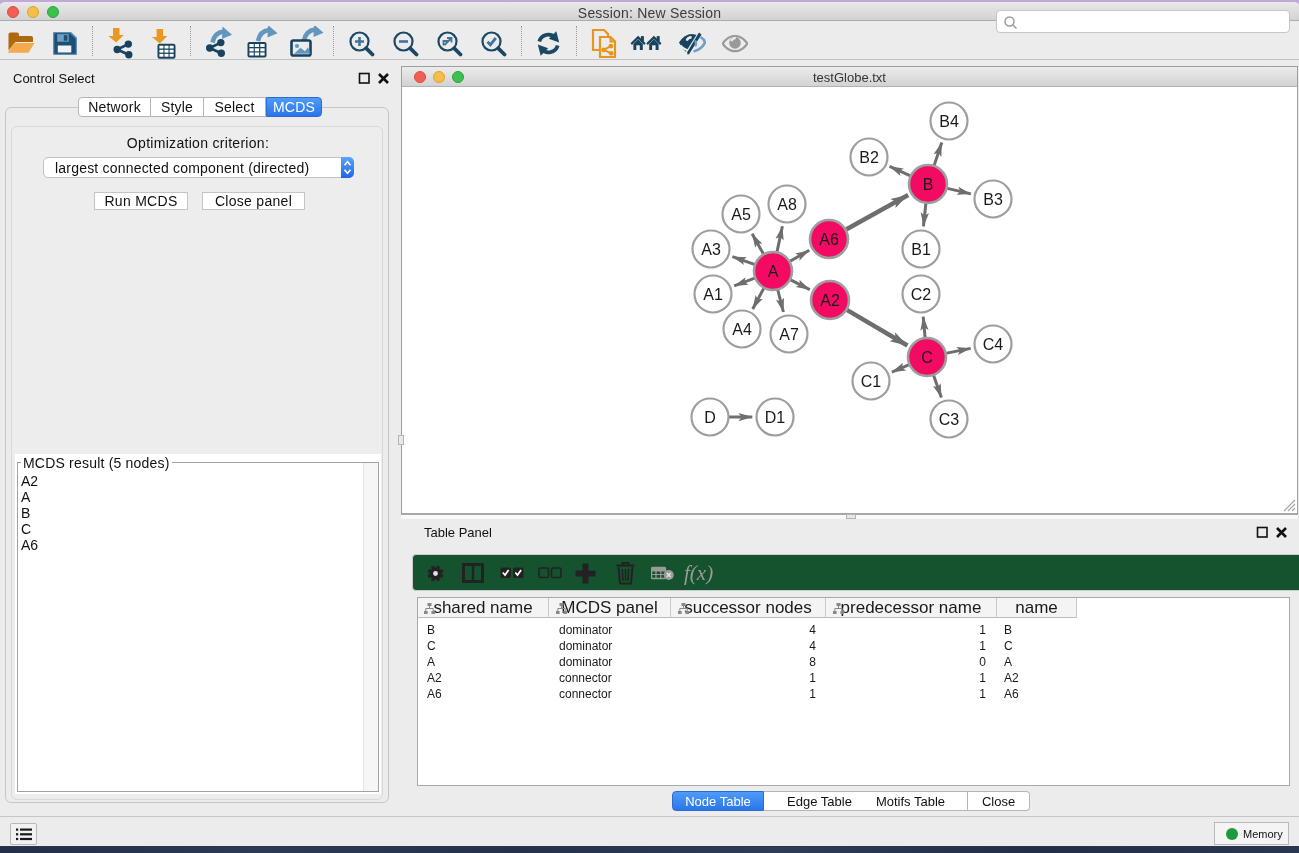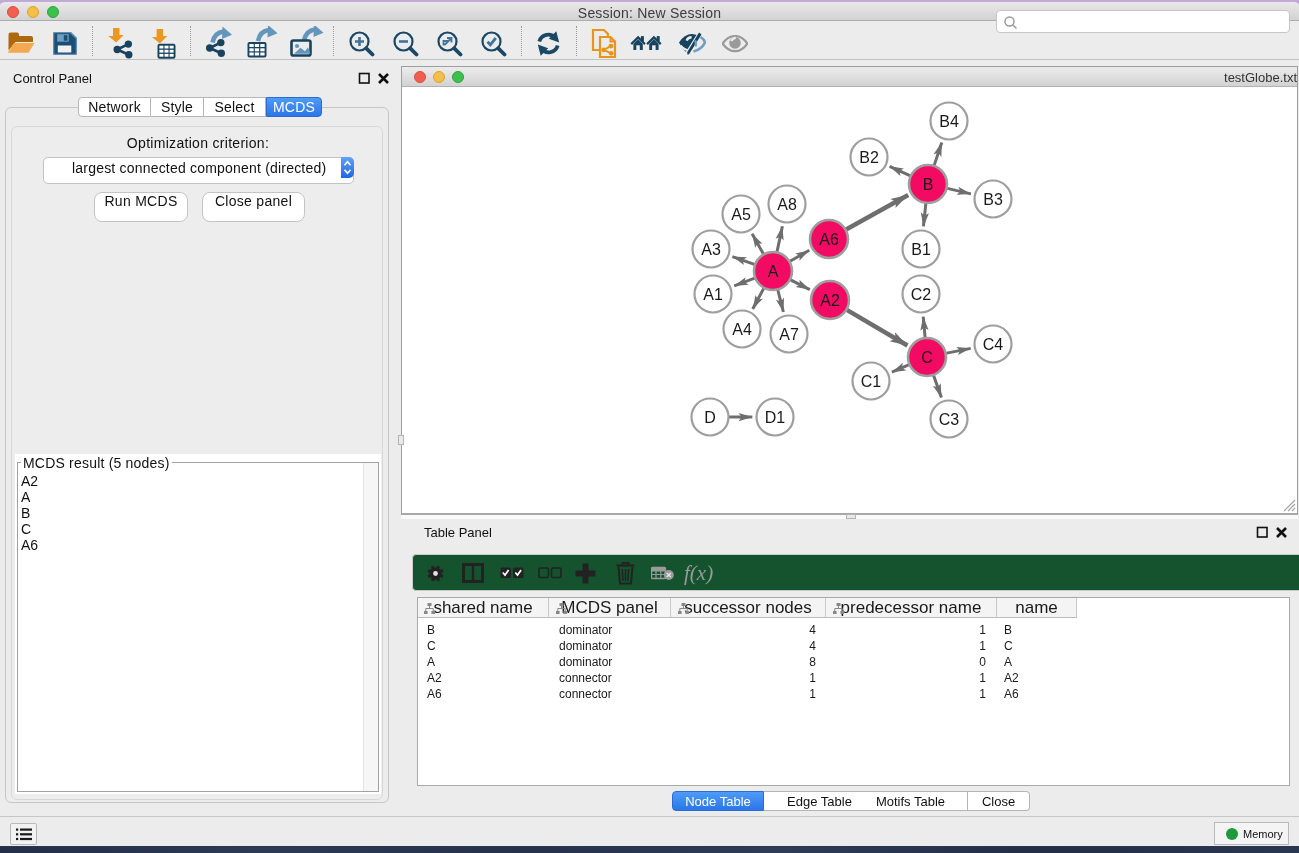--- a/index.html
+++ b/index.html
@@ -13,32 +13,32 @@
 .sep{position:absolute;top:4px;height:30px;border-left:1px dotted #9a9a9a}
 #search{position:absolute;left:996px;top:10px;width:294px;height:23px;background:#fff;border:1px solid #c6c6c6;border-radius:4px}
 
 #cp-title{position:absolute;left:13px;top:71px;font-size:13px;color:#111}
 #cp-box{position:absolute;left:5px;top:107px;width:384px;height:696px;border:1px solid #c6c6c6;border-radius:6px;background:#ececec}
 #cp-inner{position:absolute;left:11px;top:126px;width:372px;height:674px;border:1px solid #d8d8d8;border-radius:6px;background:#ededed}
 #tabs{position:absolute;left:78px;top:97px;height:20px}
 .tab{position:absolute;top:0;height:20px;font-size:14px;letter-spacing:.2px;text-align:center;line-height:19px;color:#111;background:#fff;border:1px solid #b5b5b5}
 .tabsel{background:linear-gradient(#4f9bf7,#2a76ea);color:#fff;border:1px solid #2a6cd0}
 #optlab{position:absolute;left:0;top:135px;width:396px;text-align:center;font-size:14px;letter-spacing:.3px;color:#111}
-#dropdown{position:absolute;left:43px;top:157px;width:311px;height:27px;background:#fff;border:1px solid #c2c2c2;border-radius:5px;font-size:14px;letter-spacing:.2px;color:#111;line-height:20px;padding-left:28px}
+#dropdown{position:absolute;left:43px;top:157px;width:311px;height:21px;background:#fff;border:1px solid #c2c2c2;border-radius:5px;font-size:14px;letter-spacing:.2px;color:#111;line-height:20px;padding-left:11px}
 #spin{position:absolute;left:341px;top:157px;width:13px;height:21px;border-radius:0 5px 5px 0;background:linear-gradient(#5ea3fa,#1e66e4)}
-.btn{position:absolute;height:30px;background:#fff;border:1px solid #c4c4c4;border-radius:8px;font-size:14px;letter-spacing:.3px;color:#111;text-align:center;line-height:17px}
+.btn{position:absolute;height:18px;background:#fff;border:1px solid #c4c4c4;border-radius:0;font-size:14px;letter-spacing:.3px;color:#111;text-align:center;line-height:17px}
 #mcds-white{position:absolute;left:15px;top:454px;width:366px;height:340px;background:#fff}
 #mcds-grp{position:absolute;left:17px;top:462px;width:362px;height:330px;border:1px solid #a2a2a2}
 #mcds-lab{position:absolute;left:21px;top:455px;background:#fff;padding:0 2px;font-size:14px;letter-spacing:.2px;color:#111}
 #mcds-sb{position:absolute;left:363px;top:463px;width:15px;height:328px;background:#f6f6f6;border-left:1px solid #e4e4e4}
 #mcds-list{position:absolute;left:21px;top:473px;font-size:14px;color:#111;line-height:16px}
 
 #nwin{position:absolute;left:401px;top:66px;width:897px;height:449px;background:#fff;border:1px solid #9e9e9e;border-bottom:2px solid #a8a8a8}
 #ntitle{position:absolute;left:0;top:0;width:100%;height:20px;background:linear-gradient(#ececec,#d2d2d2);border-bottom:1px solid #b2b2b2}
-#ntitle .t{position:absolute;width:100%;text-align:right;top:3px;font-size:13px;color:#333}
+#ntitle .t{position:absolute;width:100%;text-align:center;top:3px;font-size:13px;color:#333}
 #graph{position:absolute;left:0;top:20px}
 .handle{position:absolute;background:#e9e9e9;border:1px solid #b4b4b4}
 
 #tp-title{position:absolute;left:424px;top:525px;font-size:13px;color:#111}
 #tp-toolbar{position:absolute;left:412px;top:554px;width:1044px;height:37px;background:#14532d;border:1px solid #cacaca;border-radius:4px}
 #tbl{position:absolute;left:417px;top:597px;width:873px;height:189px;background:#fff;border:1px solid #a9a9a9}
 .th{position:absolute;top:0;height:20px;background:#f4f4f4;border-right:1px solid #c9c9c9;border-bottom:1px solid #bcbcbc;font-size:17px;color:#1a1a1a;text-align:center;line-height:20px}
 .td{position:absolute;font-size:12px;color:#1a1a1a;height:16px;line-height:16px}
 #btabs{position:absolute;left:672px;top:791px;height:20px}
 #btabs .tab{font-size:13px;letter-spacing:0}
@@ -191,21 +191,21 @@
 <path d="M9.3 6.2 A 5.2 5.2 0 0 1 13.8 2.9" fill="none" stroke="#ececec" stroke-width="2.2"></path>
 </svg>
     </div>
 </div>
 <div id="search">
     <svg width="16" height="16" style="position:absolute;left:6px;top:4px">
       <circle cx="6.5" cy="6.5" r="4.5" fill="none" stroke="#9a9a9a" stroke-width="1.5"></circle>
       <line x1="10" y1="10" x2="13.5" y2="13.5" stroke="#9a9a9a" stroke-width="1.5"></line>
     </svg>
   </div>
-<div id="cp-title">Control Panel</div>
+<div id="cp-title">Control Select</div>
 <svg class="abs" style="left:358px;top:72px" width="34" height="13" viewBox="0 0 34 13">
 <rect x="1.5" y="1.5" width="9.5" height="9.5" fill="none" stroke="#111" stroke-width="1.6"></rect>
 <path d="M21 2 L30 11 M30 2 L21 11" stroke="#111" stroke-width="2.6"></path>
 </svg>
 <div id="cp-box"></div>
 <div id="cp-inner"></div>
 <div id="tabs">
  <div class="tab" style="left:0;width:73px;border-radius:4px 0 0 4px">Network</div>
  <div class="tab" style="left:73px;width:53px;border-left:none">Style</div>
  <div class="tab" style="left:126px;width:62px;border-left:none">Select</div>

